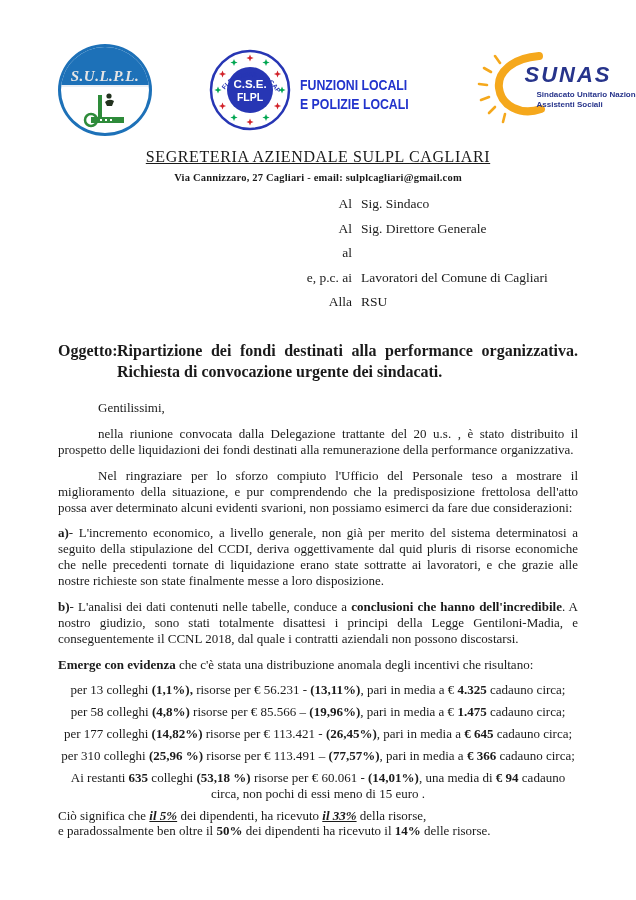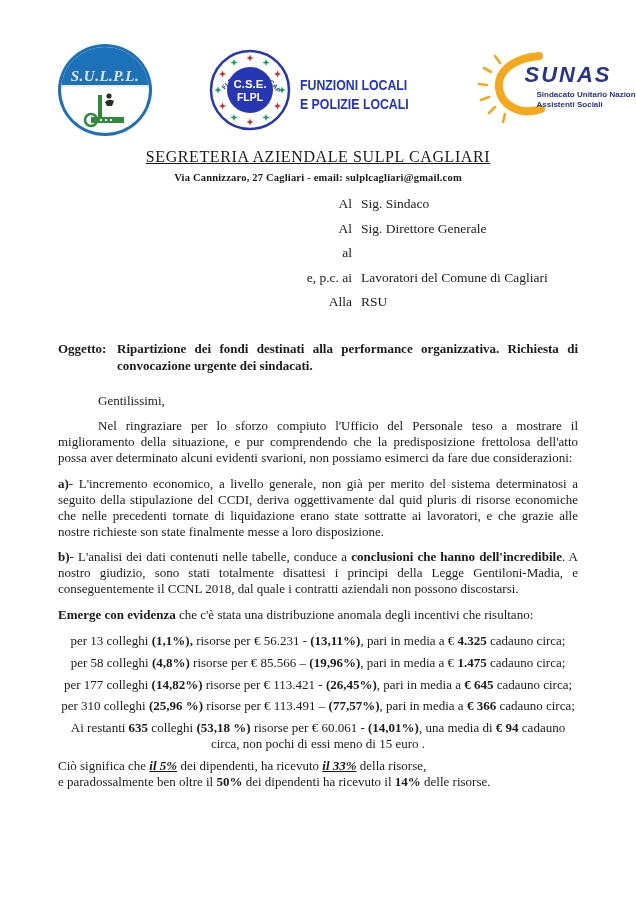--- a/index.html
+++ b/index.html
@@ -55,21 +55,21 @@
   .org-address{font-size:10.5px;font-weight:bold;margin-top:6px;letter-spacing:0.2px;}
 
   
   .date-line{font-size:13px;font-weight:bold;margin-top:16px;}
   .recipients{margin-left:238px;margin-top:12px;}
   .recip-row{display:flex;margin-bottom:7px;font-size:13.5px;line-height:1.3;}
   .recip-label{width:56px;text-align:right;margin-right:9px;flex-shrink:0;}
   .recip-name{white-space:pre-line;}
 
   
-  .subject{display:flex;margin-top:30px;font-size:13px;font-weight:bold;line-height:1.3;}
+  .subject{display:flex;margin-top:30px;font-size:16px;font-weight:bold;line-height:1.3;}
   .subject-label{width:59px;flex-shrink:0;}
   .subject-text{flex:1;text-align:justify;}
 
   
   .body-text{margin-top:18px;font-size:13px;line-height:1.22;}
   .par{text-align:justify;margin:0 0 10px 0;}
   .indent{text-indent:40px;}
   .stat{margin:0 0 6px 0;text-align:center;}
   .tight{margin:0;}
 </style>
@@ -181,20 +181,21 @@
     </div>
   </div>
 
   <div class="subject">
     <span class="subject-label">Oggetto:</span>
     <div class="subject-text">Ripartizione dei fondi destinati alla performance organizzativa. Richiesta di convocazione urgente dei sindacati.</div>
   </div>
 
   <div class="body-text">
     <p class="par indent">Gentilissimi,</p>
+    <p class="par indent">nella riunione convocata dalla Delegazione trattante del 20 u.s. , è stato distribuito il prospetto delle liquidazioni dei fondi destinati alla remunerazione della performance organizzativa.</p>
     <p class="par indent">Nel ringraziare per lo sforzo compiuto l'Ufficio del Personale teso a mostrare il miglioramento della situazione, e pur comprendendo che la predisposizione frettolosa dell'atto possa aver determinato alcuni evidenti svarioni, non possiamo esimerci da fare due considerazioni:</p>
     <p class="par"><span class="b">a)</span><span>- L'incremento economico, a livello generale, non già per merito del sistema determinatosi a seguito della stipulazione del CCDI, deriva oggettivamente dal quid pluris di risorse economiche che nelle precedenti tornate di liquidazione erano state sottratte ai lavoratori, e che grazie alle nostre richieste son state finalmente messe a loro disposizione.</span></p>
     <p class="par"><span class="b">b)</span><span>- L'analisi dei dati contenuti nelle tabelle, conduce a </span><span class="b">conclusioni che hanno dell'incredibile</span><span>. A nostro giudizio, sono stati totalmente disattesi i principi della Legge Gentiloni-Madia, e conseguentemente il CCNL 2018, dal quale i contratti aziendali non possono discostarsi.</span></p>
     <p class="par"><span class="b">Emerge con evidenza</span><span>  che c'è stata una distribuzione anomala degli incentivi che risultano:</span></p>
     <p class="stat"><span>per 13 colleghi </span><span class="b">(1,1%),</span><span> risorse per € 56.231 - </span><span class="b">(13,11%)</span><span>, pari in media a € </span><span class="b">4.325</span><span> cadauno circa;</span></p>
     <p class="stat"><span>per 58 colleghi </span><span class="b">(4,8%)</span><span> risorse per € 85.566 – </span><span class="b">(19,96%)</span><span>, pari in media a € </span><span class="b">1.475</span><span> cadauno circa;</span></p>
     <p class="stat"><span>per 177 colleghi </span><span class="b">(14,82%)</span><span> risorse per € 113.421 - </span><span class="b">(26,45%)</span><span>, pari in media a </span><span class="b">€ 645</span><span> cadauno circa;</span></p>
     <p class="stat"><span>per 310 colleghi </span><span class="b">(25,96 %)</span><span> risorse per € 113.491 – </span><span class="b">(77,57%)</span><span>, pari in media a </span><span class="b">€  366</span><span> cadauno circa;</span></p>
     <p class="stat"><span>Ai restanti </span><span class="b">635</span><span> colleghi </span><span class="b">(53,18 %)</span><span> risorse per € 60.061 - </span><span class="b">(14,01%)</span><span>, una media di </span><span class="b">€ 94</span><span> cadauno circa, non pochi di essi meno di 15 euro .</span></p>
     <p class="tight"><span>Ciò significa  che </span><span class="b i u">il 5%</span><span> dei dipendenti, ha ricevuto </span><span class="b i u">il 33%</span><span> della risorse,</span></p>

